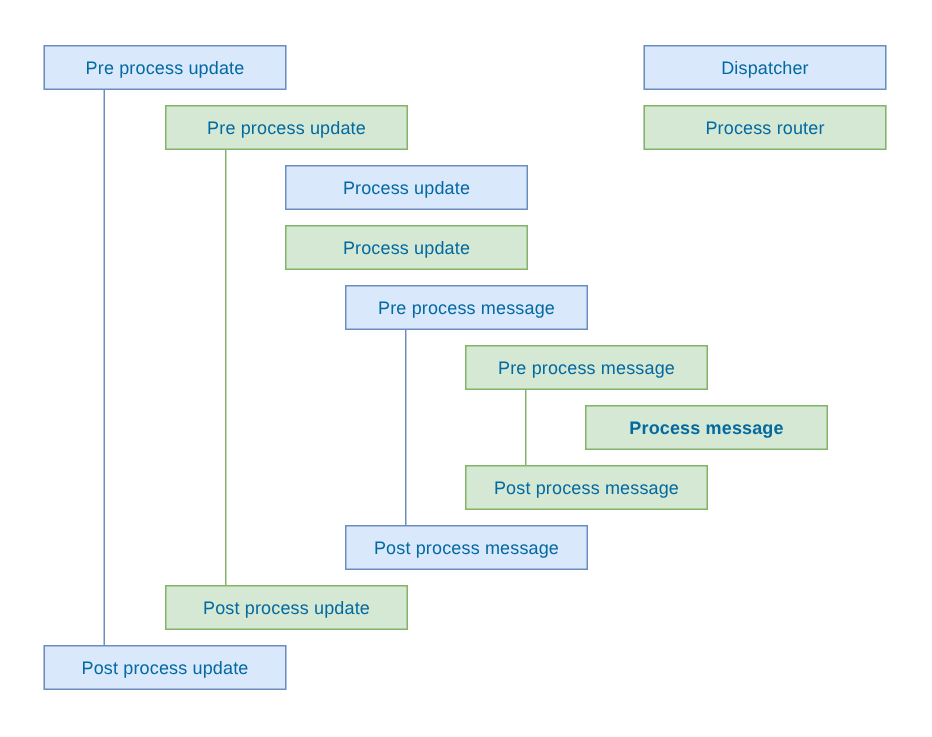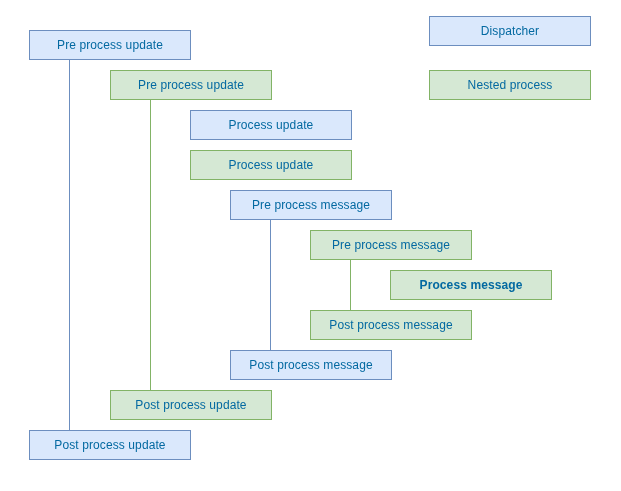--- a/index.html
+++ b/index.html
@@ -61,15 +61,15 @@
     <div class="node router" style="left: 110px; top: 70px; width: 162px; height: 30px;">Pre process update</div>
     <div class="node dispatcher" style="left: 190px; top: 110px; width: 162px; height: 30px;">Process update</div>
     <div class="node router" style="left: 190px; top: 150px; width: 162px; height: 30px;">Process update</div>
     <div class="node dispatcher" style="left: 230px; top: 190px; width: 162px; height: 30px;">Pre process message</div>
     <div class="node router" style="left: 310px; top: 230px; width: 162px; height: 30px;">Pre process message</div>
     <div class="node router" style="left: 390px; top: 270px; width: 162px; height: 30px; font-weight: bold;">Process message</div>
     <div class="node router" style="left: 310px; top: 310px; width: 162px; height: 30px;">Post process message</div>
     <div class="node dispatcher" style="left: 230px; top: 350px; width: 162px; height: 30px;">Post process message</div>
     <div class="node router" style="left: 110px; top: 390px; width: 162px; height: 30px;">Post process update</div>
     <div class="node dispatcher" style="left: 29px; top: 430px; width: 162px; height: 30px;">Post process update</div>
-    <div class="node dispatcher" style="left: 429px; top: 16px; width: 162px; height: 30px;">Dispatcher</div>
-    <div class="node router" style="left: 429px; top: 70px; width: 162px; height: 30px;">Nested process</div>
+    <div class="node dispatcher" style="left: 429px; top: 30px; width: 162px; height: 30px;">Dispatcher</div>
+    <div class="node router" style="left: 429px; top: 70px; width: 162px; height: 30px;">Process router</div>
   </div>
 
 </body></html>

